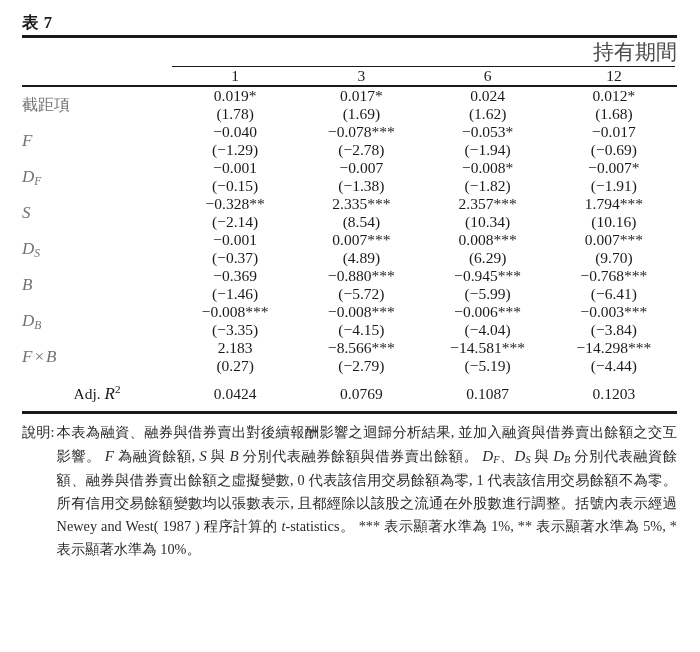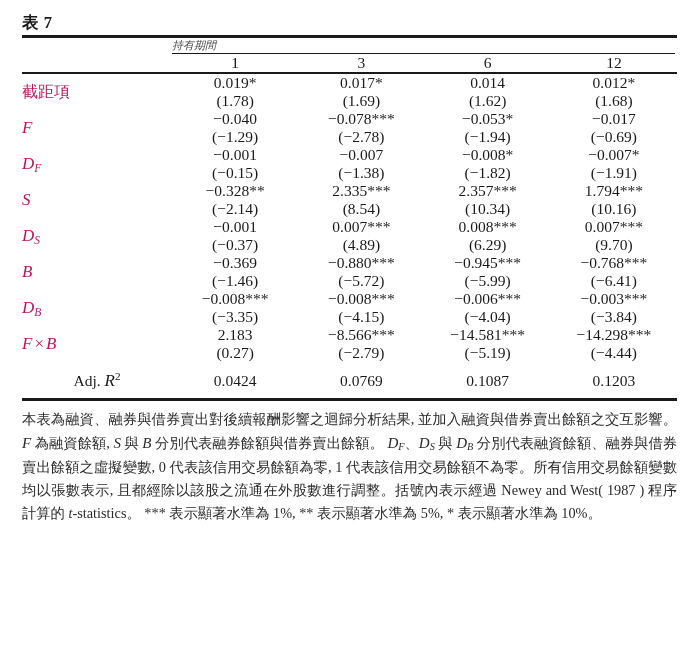--- a/index.html
+++ b/index.html
@@ -62,26 +62,25 @@
   table.tbl col.c-data  { width: 126.25px; }
 
   .tbl td, .tbl th {
     padding: 0;
     border: 0;
     vertical-align: middle;
   }
 
   
   .span-head {
-    text-align: left;
-    font-size: 11px;
+    text-align: right;
+    font-size: 21px;
     font-weight: normal;
     padding: 5px 0 4px 0;
     color: #4a4a4a;
-    font-style: italic;
   }
   .span-rule-cell { padding: 0; }
   .span-rule {
     height: 1.4px;
     background: #1a1a1a;
     margin-right: 2px;
   }
   .col-head {
     text-align: center;
     font-weight: normal;
@@ -92,21 +91,21 @@
   .head-rule-full {
     height: 1.8px;
     background: #1a1a1a;
   }
 
   
   .rowlabel {
     text-align: left;
     padding-left: 18px;
     font-size: 16px;
-    color: #be185d;
+    color: #737373;
     white-space: nowrap;
   }
   .mathvar {
     font-style: italic;
     font-family: "Liberation Serif", "DejaVu Serif", serif;
     font-size: 17px;
   }
   .mathvar sub {
     font-style: italic;
     font-size: 68%;
@@ -217,21 +216,21 @@
         <td class="head-rule-cell" colspan="5">
           <div class="head-rule-full"></div>
         </td>
       </tr>
     </thead>
     <tbody id="tbody">
         <tr>
           <td class="rowlabel" rowspan="2">截距項</td>
           <td class="coef">0.019*</td>
           <td class="coef">0.017*</td>
-          <td class="coef">0.014</td>
+          <td class="coef">0.024</td>
           <td class="coef">0.012*</td>
         </tr>
         <tr>
           <td class="tstat">(1.78)</td>
           <td class="tstat">(1.69)</td>
           <td class="tstat">(1.62)</td>
           <td class="tstat">(1.68)</td>
         </tr>
         <tr>
           <td class="rowlabel" rowspan="2"><span class="mathvar">F</span></td>
@@ -332,16 +331,17 @@
           <td class="r2val">0.1203</td>
         </tr>
       </tbody>
   </table>
 
   <div class="rule-wrap">
     <div class="rule-thick"></div>
   </div>
 
   <div class="notes">
+    <div class="notes-label">說明:</div>
     <div class="notes-body" id="notes-body">本表為融資、融券與借券賣出對後續報酬影響之迴歸分析結果, 並加入融資與借券賣出餘額之交互影響。 <span class="mv">F</span> 為融資餘額, <span class="mv">S</span> 與 <span class="mv">B</span> 分別代表融券餘額與借券賣出餘額。 <span class="mv">D<sub>F</sub></span>、<span class="mv">D<sub>S</sub></span> 與 <span class="mv">D<sub>B</sub></span> 分別代表融資餘額、融券與借券賣出餘額之虛擬變數, 0 代表該信用交易餘額為零, 1 代表該信用交易餘額不為零。所有信用交易餘額變數均以張數表示, 且都經除以該股之流通在外股數進行調整。括號內表示經過 <span class="lat">Newey and West</span>( 1987 ) 程序計算的 <span class="ital lat">t</span><span class="lat">-statistics</span>。 *** 表示顯著水準為 1%, ** 表示顯著水準為 5%, * 表示顯著水準為 10%。</div>
   </div>
 
 </div>
 
 </body></html>

